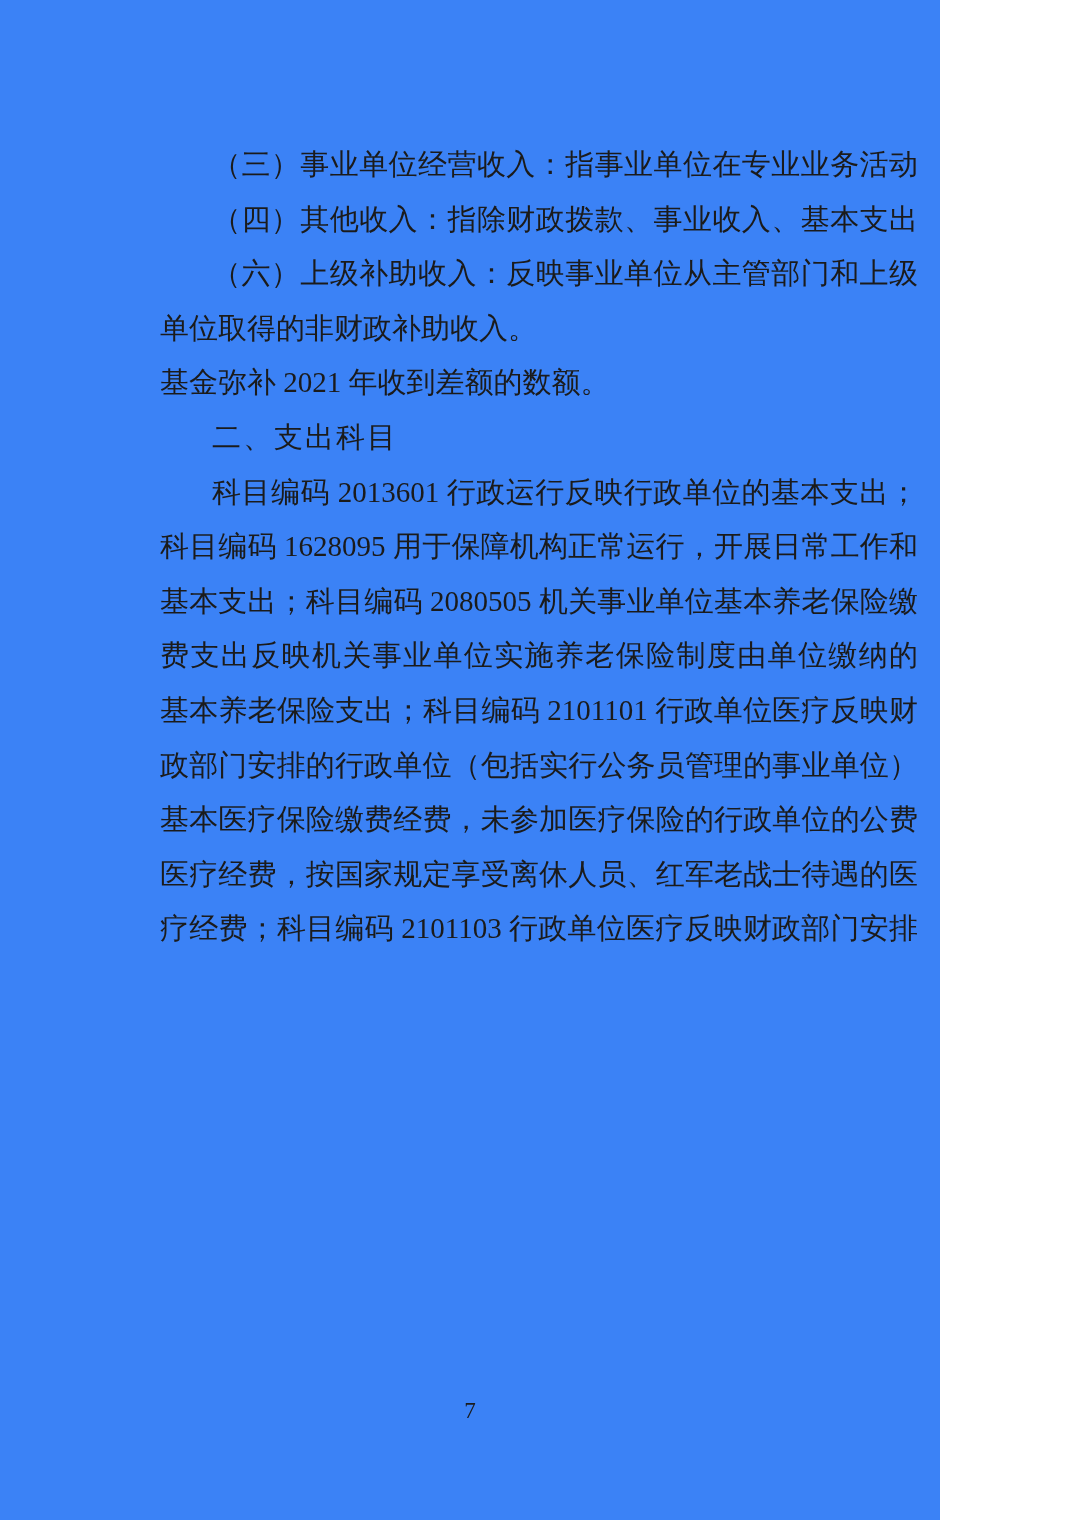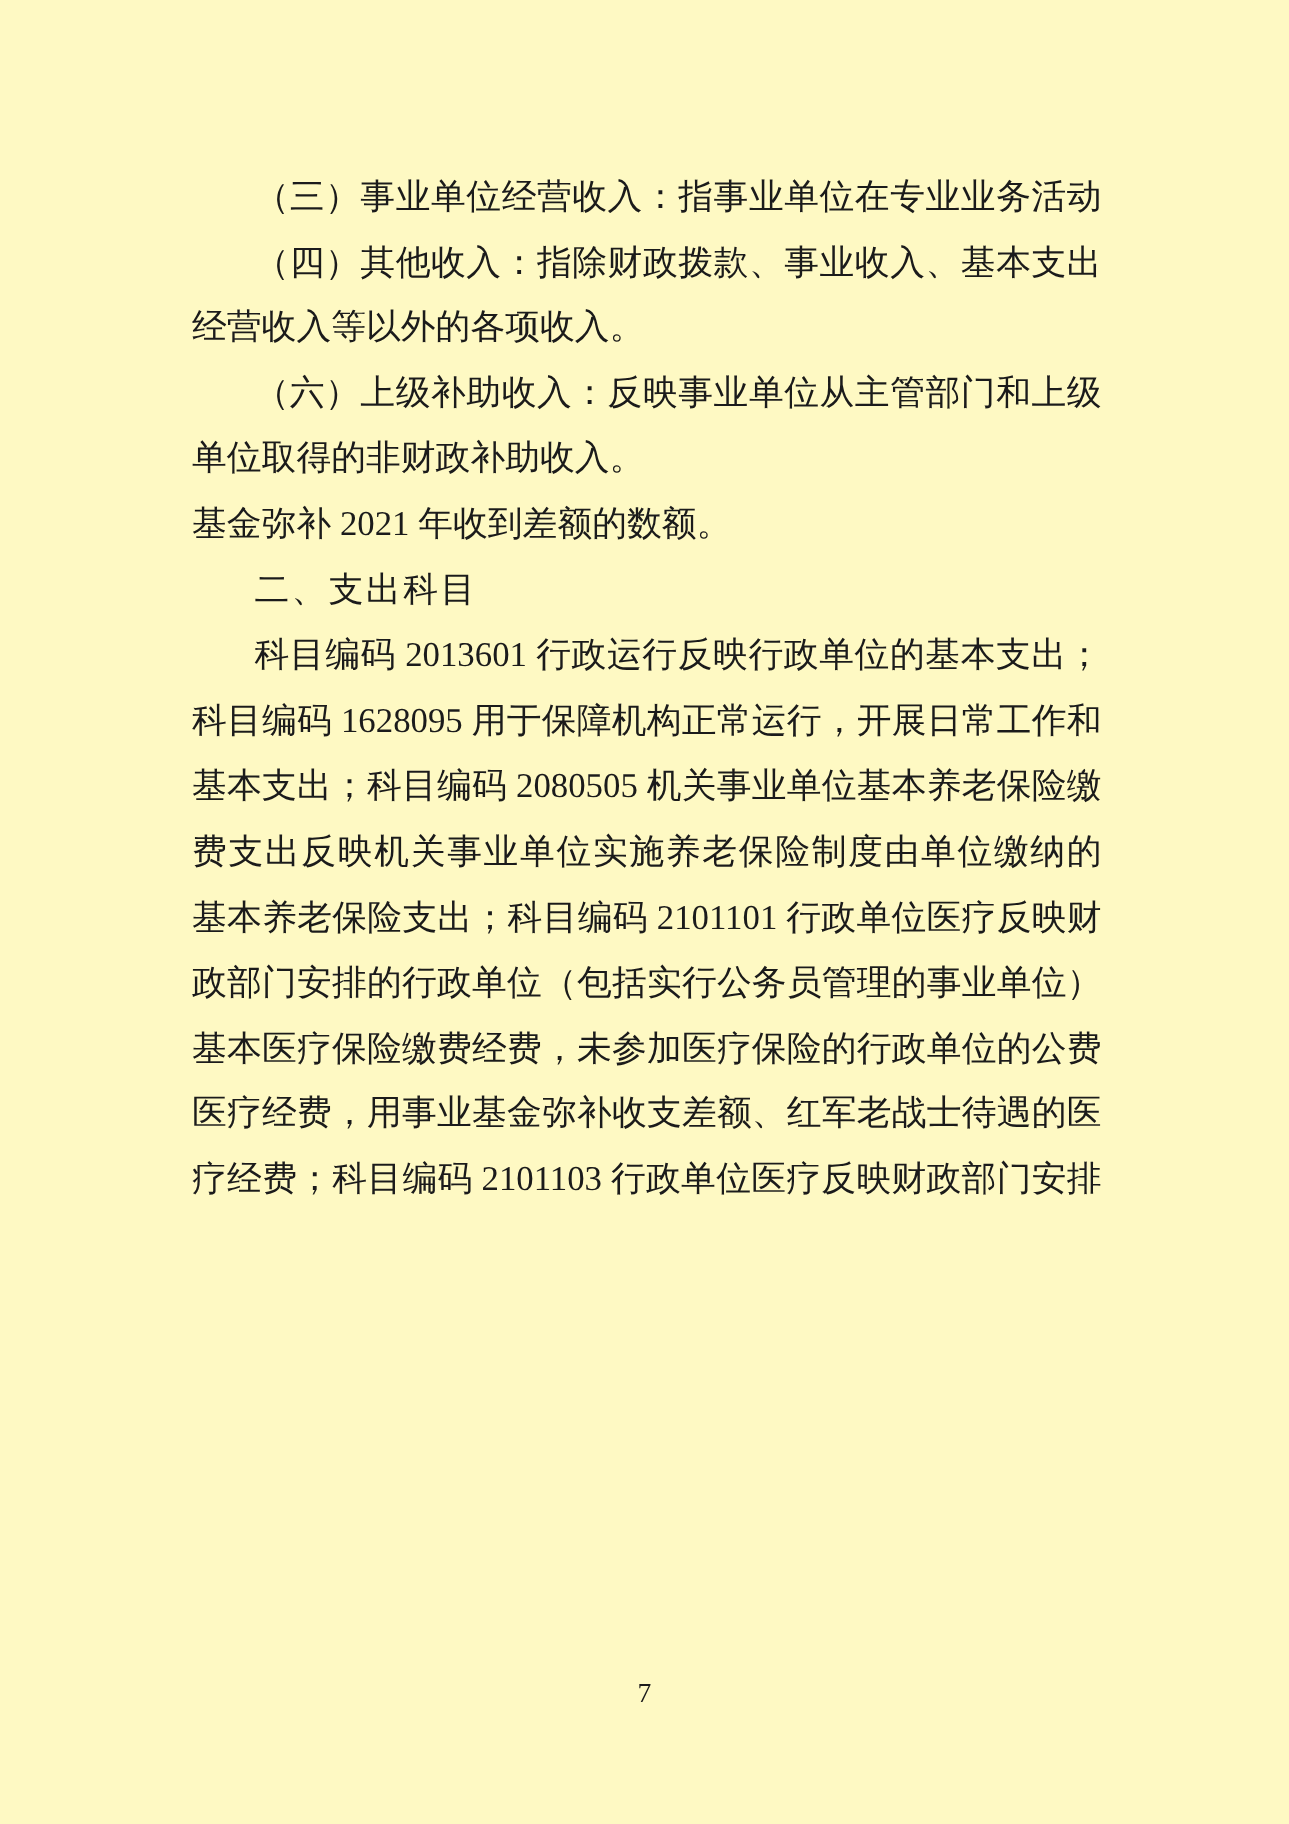--- a/index.html
+++ b/index.html
@@ -2,23 +2,23 @@
 <html lang="zh"><head>
 <meta charset="utf-8">
 <style>
   html, body {
     margin: 0;
     padding: 0;
     background: #ffffff;
   }
   .page {
     position: relative;
-    width: 1074px;
+    width: 940px;
     height: 1520px;
-    background: #fef9c3;
+    background: #3b82f6;
     overflow: hidden;
     font-family: "Liberation Serif", "DejaVu Serif", serif;
     color: #1b1b1b;
   }
   .text-block {
     position: absolute;
     left: 160px;
     top: 137px;
     width: 758px;
     font-size: 29px;
@@ -59,21 +59,20 @@
 
 <div class="page">
   <div class="text-block">
 
     <div class="para">
       <div class="line full first">（三）事业单位经营收入：指事业单位在专业业务活动</div>
     </div>
 
     <div class="para">
       <div class="line full first">（四）其他收入：指除财政拨款、事业收入、基本支出</div>
-      <div class="line">经营收入等以外的各项收入。</div>
     </div>
 
 
     <div class="para">
       <div class="line full first">（六）上级补助收入：反映事业单位从主管部门和上级</div>
       <div class="line">单位取得的非财政补助收入。</div>
     </div>
 
     <div class="para">
       <div class="line">基金弥补 2021 年收到差额的数额。</div>
@@ -85,20 +84,20 @@
     </div>
 
     <div class="para">
       <div class="line full first">科目编码 2013601 行政运行反映行政单位的基本支出；</div>
       <div class="line full">科目编码 1628095 用于保障机构正常运行，开展日常工作和</div>
       <div class="line full">基本支出；科目编码 2080505 机关事业单位基本养老保险缴</div>
       <div class="line full">费支出反映机关事业单位实施养老保险制度由单位缴纳的</div>
       <div class="line full">基本养老保险支出；科目编码 2101101 行政单位医疗反映财</div>
       <div class="line full">政部门安排的行政单位（包括实行公务员管理的事业单位）</div>
       <div class="line full">基本医疗保险缴费经费，未参加医疗保险的行政单位的公费</div>
-      <div class="line full">医疗经费，用事业基金弥补收支差额、红军老战士待遇的医</div>
+      <div class="line full">医疗经费，按国家规定享受离休人员、红军老战士待遇的医</div>
       <div class="line full">疗经费；科目编码 2101103 行政单位医疗反映财政部门安排</div>
     </div>
 
   </div>
 
   <div class="page-number">7</div>
 </div>
 
 </body></html>

